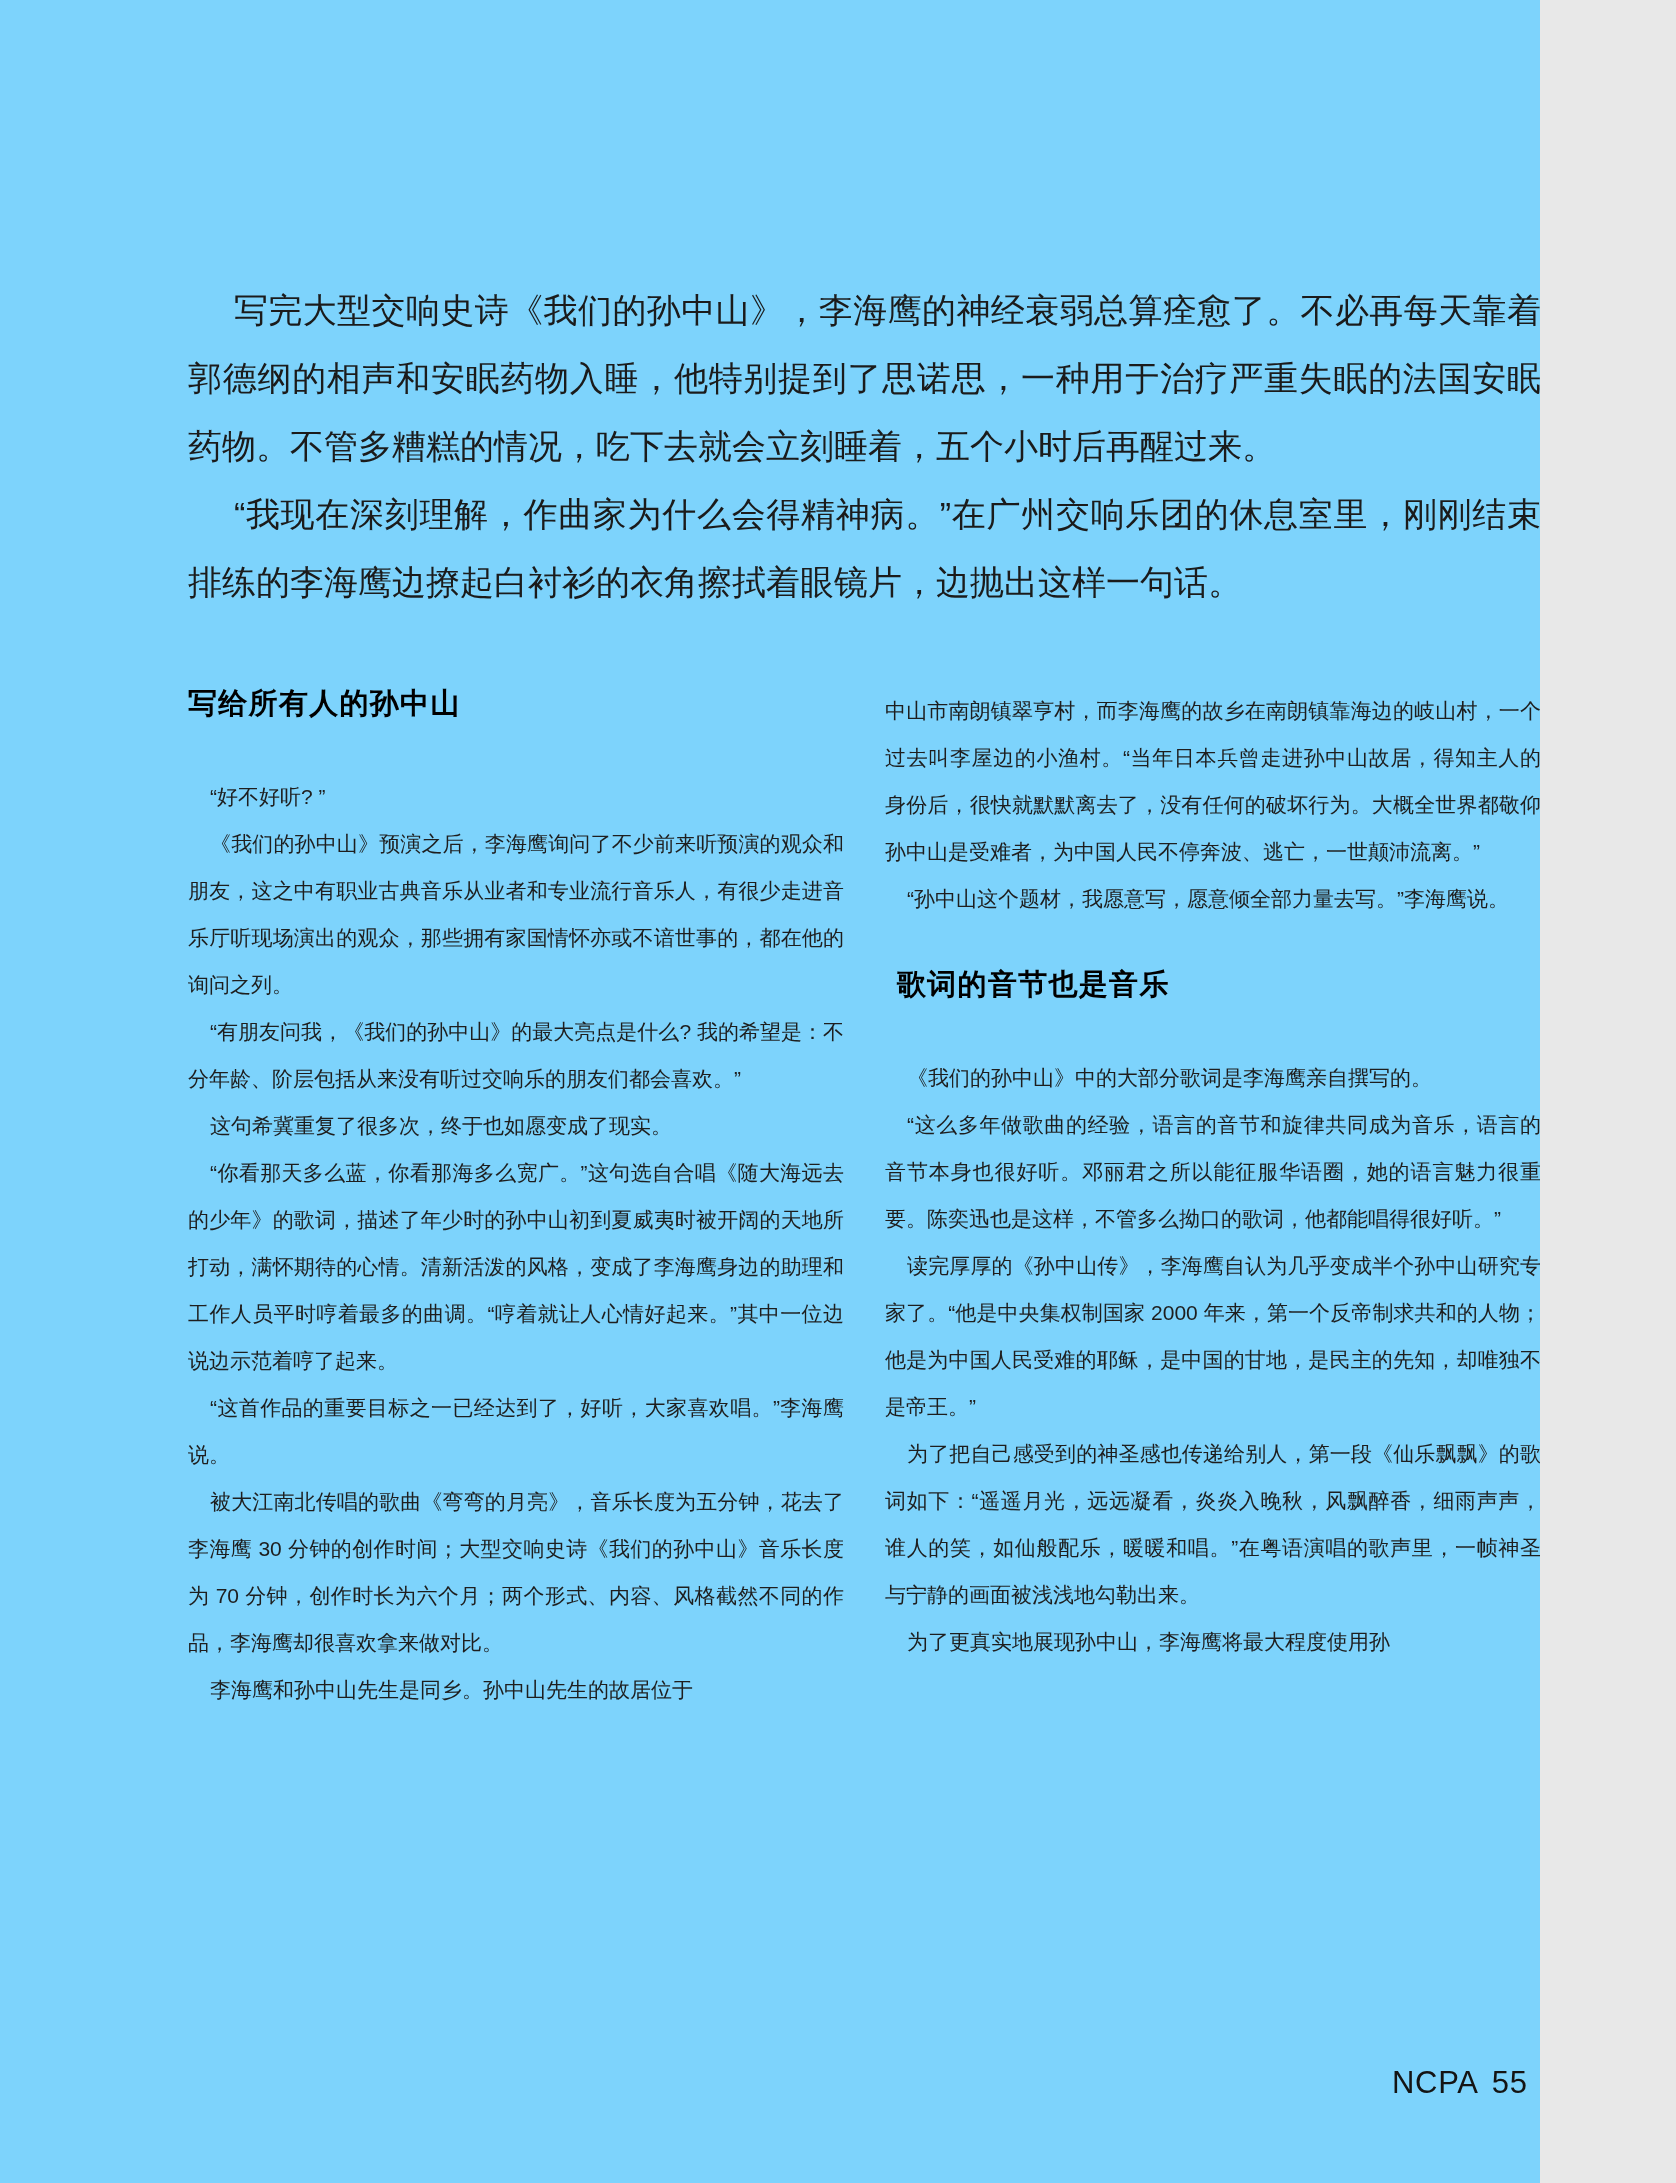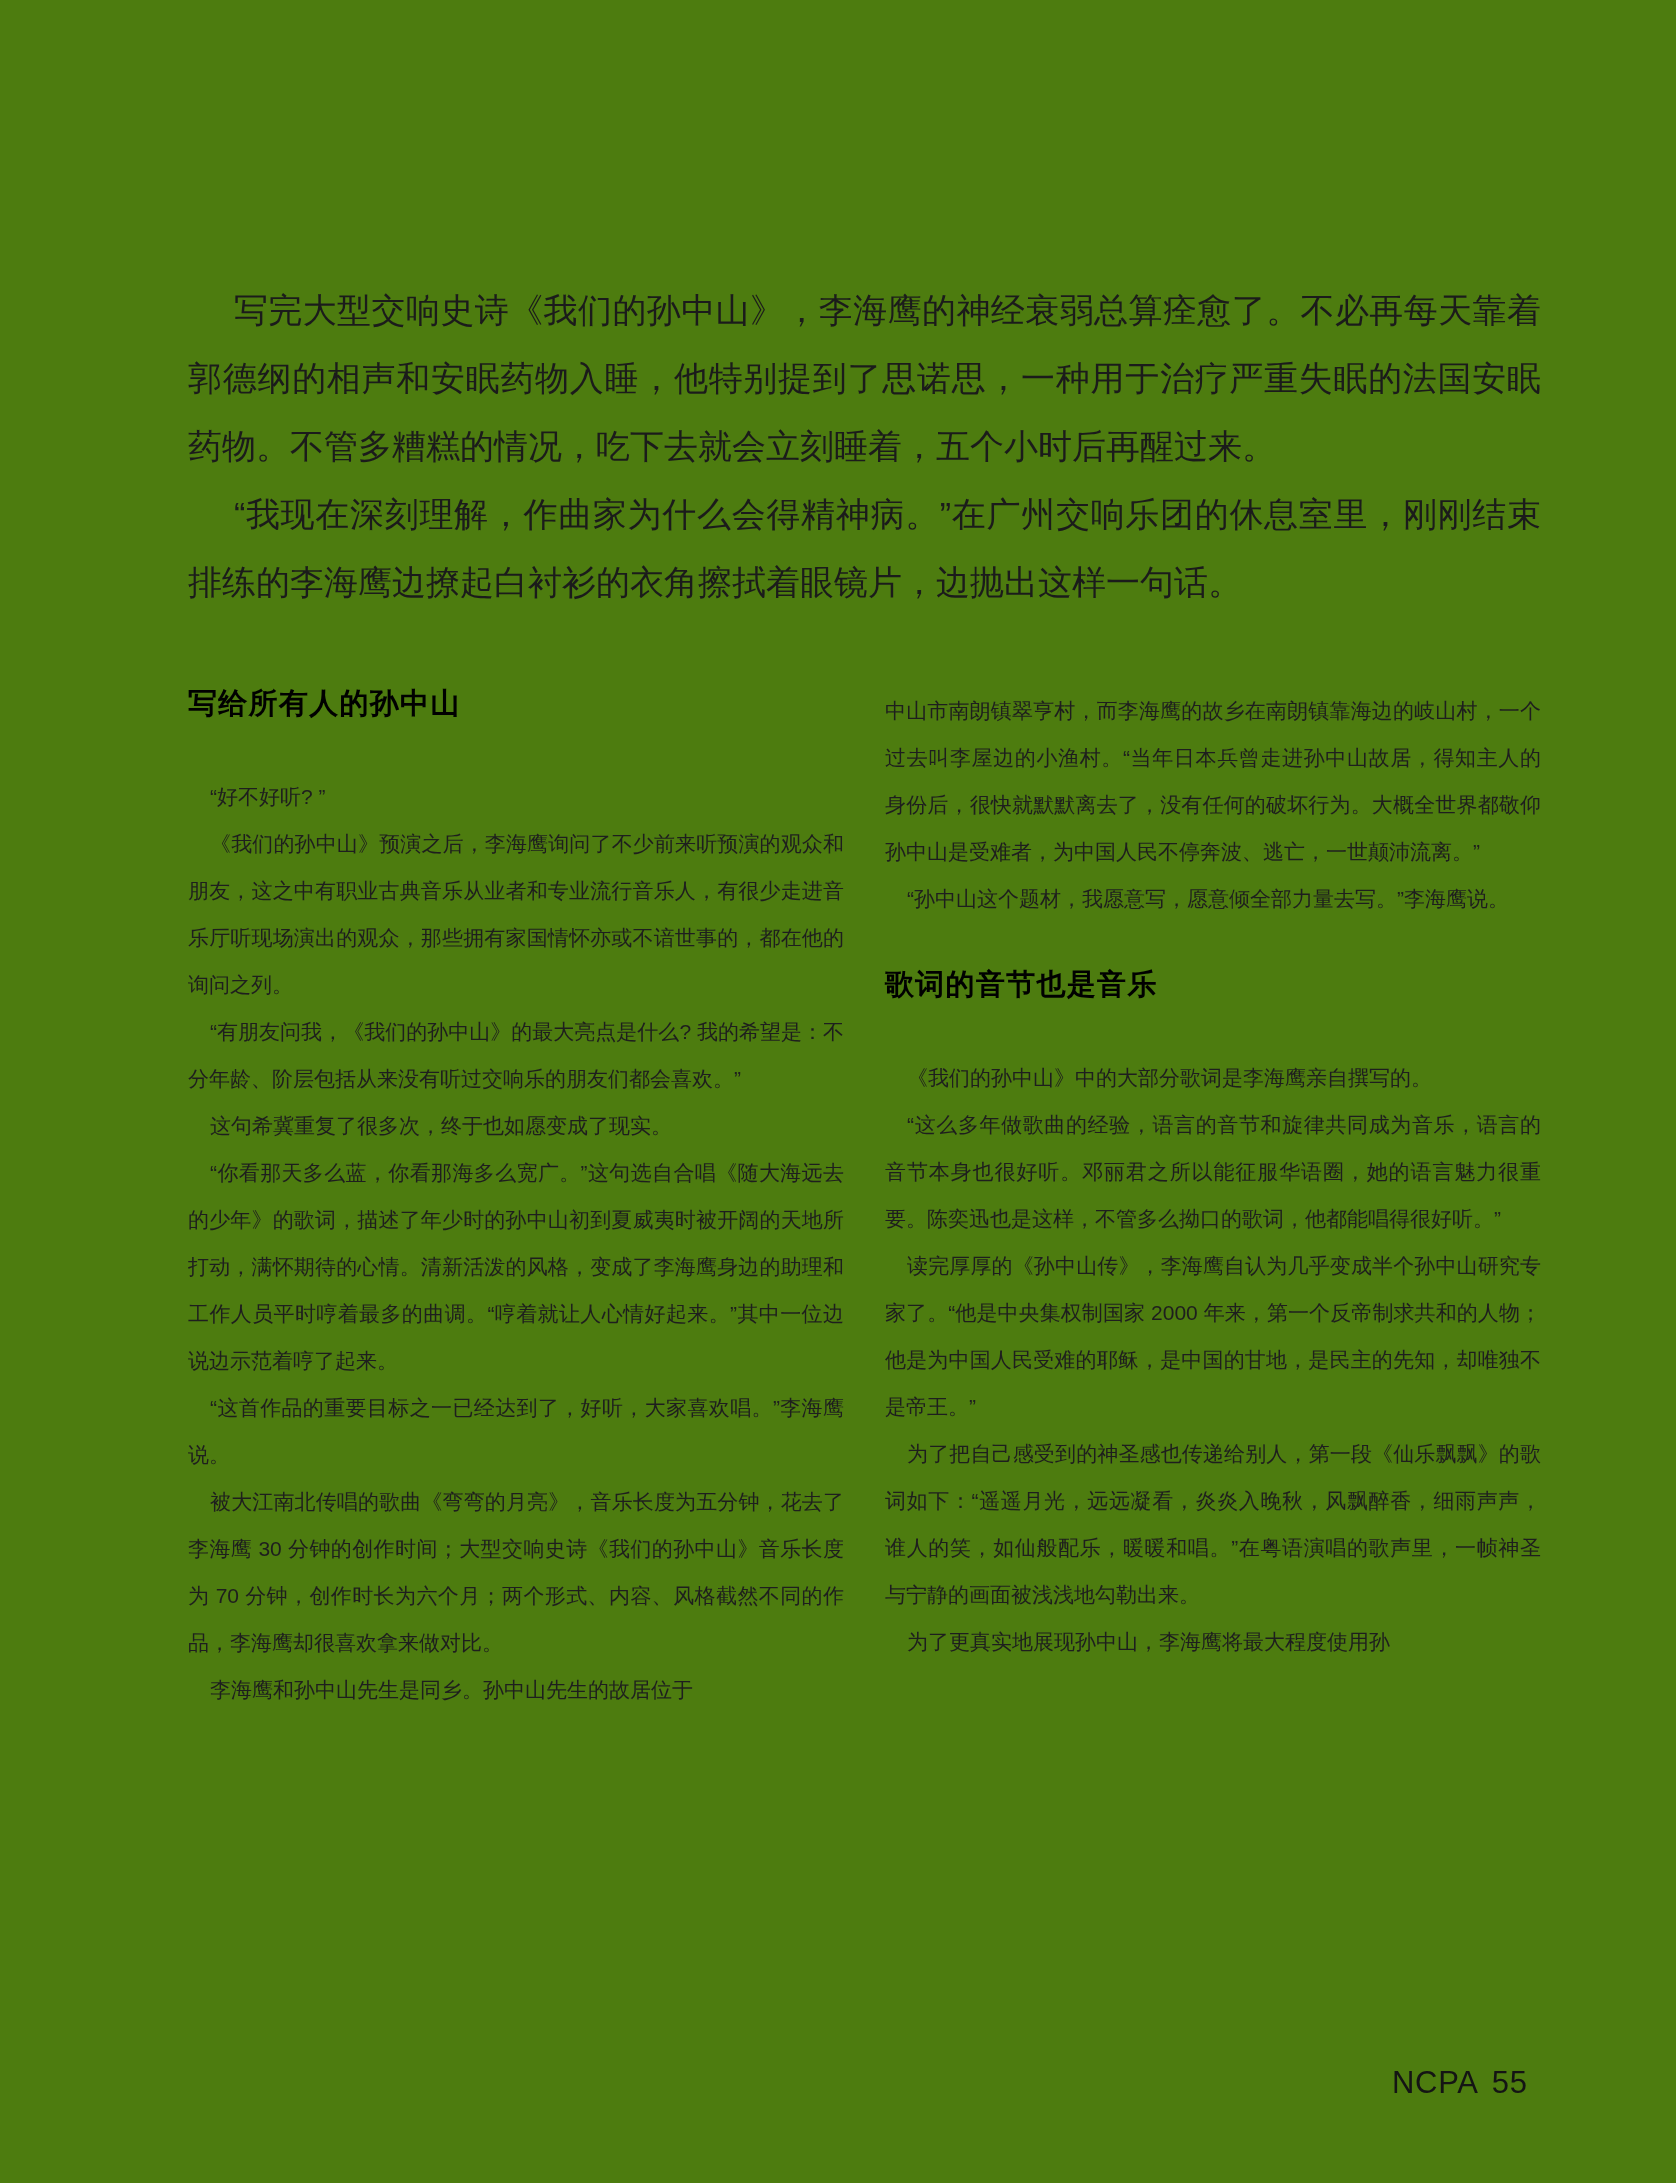--- a/index.html
+++ b/index.html
@@ -1,20 +1,20 @@
 <!DOCTYPE html>
 <html style="font-size:10.6px"><head>
 <meta charset="utf-8">
 <style>
   html, body { margin: 0; padding: 0; background: #e8e8e8; }
   .page {
     position: relative;
-    width: 1676px;
+    width: 1540px;
     height: 2183px;
-    background: #4d7c0f;
+    background: #7dd3fc;
     overflow: hidden;
     font-family: "Liberation Sans", "DejaVu Sans", sans-serif;
     color: #1c1c1c;
   }
   .content {
     position: absolute;
     left: 188px;
     top: 276px;
     width: 1353px;
   }
@@ -44,21 +44,21 @@
   }
   .col p.body.no-indent { text-indent: 0; }
   .col-heading {
     margin: 0 0 53px 0;
     font-size: 29px;
     line-height: 33px;
     font-weight: 700;
     letter-spacing: 1.3px;
     color: #000000;
   }
-  .col-heading.mid { margin: 46px 0 53px 0; }
+  .col-heading.mid { margin: 46px 0 53px 12px; }
   .footer {
     position: absolute;
     top: 2065px;
     left: 1392px;
     font-size: 31px;
     color: #141414;
     letter-spacing: 0.7px;
     white-space: nowrap;
   }
   .footer .pageno { margin-left: 13.2px; margin-top: 12px; }

